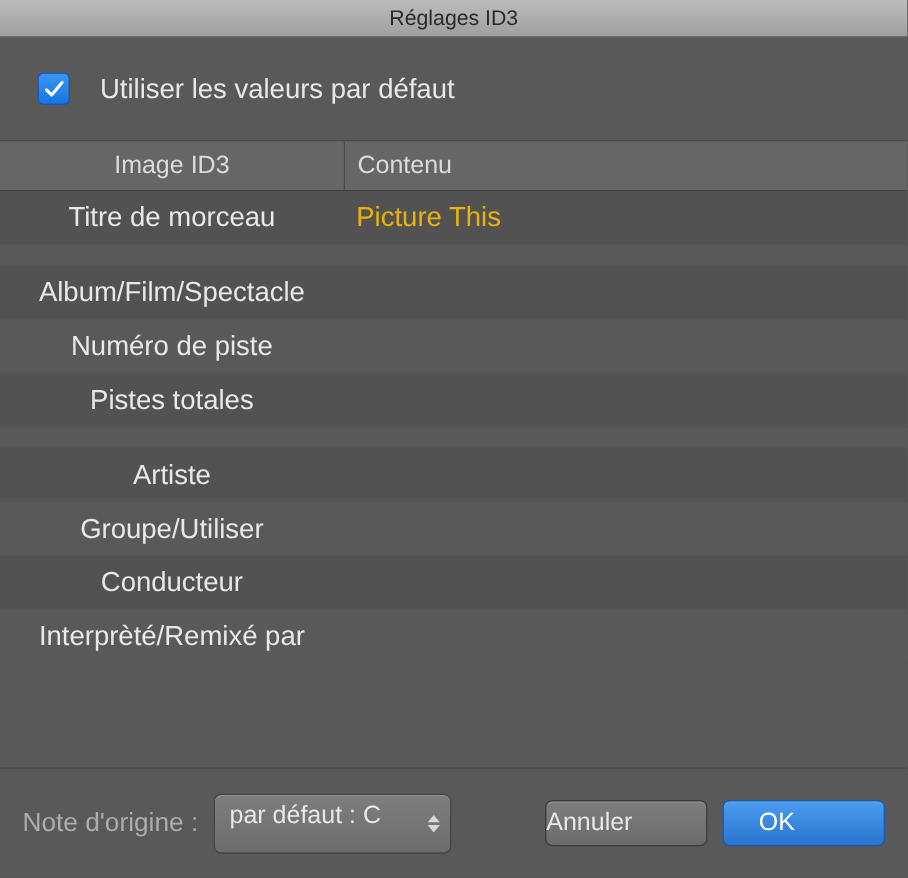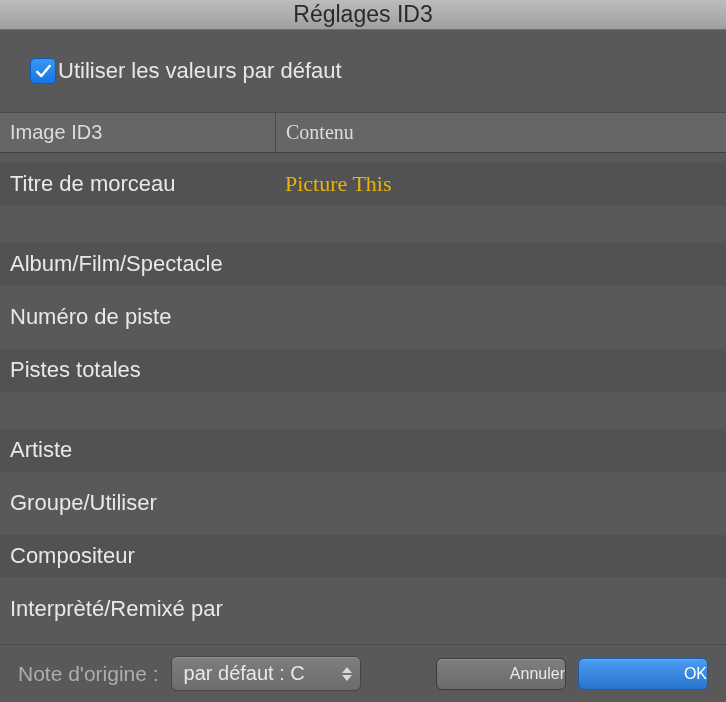--- a/index.html
+++ b/index.html
@@ -16,29 +16,29 @@
       overflow: hidden;
     }
 
     .titlebar {
       height: 30px;
       background: linear-gradient(to bottom, #bcbcbc, #9f9f9f);
       display: flex;
       align-items: center;
       justify-content: center;
       color: #2a2a2a;
-      font-size: 23px;
+      font-size: 17px;
       border-bottom: 1px solid #6f6f6f;
     }
 
     .checkbox-row {
       padding: 28px 30px 28px 30px;
       display: flex;
       align-items: center;
-      gap: 2px;
+      gap: 24px;
       font-size: 22px;
       color: #e8e8e8;
     }
 
     .checkbox {
       width: 26px;
       height: 26px;
       background: linear-gradient(to bottom, #3a96f2, #1476e6);
       border-radius: 5px;
       border: 1px solid #0c5cc0;
@@ -61,46 +61,45 @@
     .table-header {
       display: flex;
       background: #666666;
       border-top: 1px solid #4a4a4a;
       border-bottom: 1px solid #404040;
     }
 
     .col-left {
       width: 275px;
       flex-shrink: 0;
+      text-align: center;
     }
 
     .col-right {
       flex: 1;
-      font-family: Liberation Serif, serif;
     }
 
     .table-header .th {
       padding: 8px 10px;
       font-size: 20px;
       color: #dcdcdc;
       font-weight: normal;
     }
 
     .table-header .col-right.th {
       border-left: 1px solid #4a4a4a;
     }
 
     .table-body {
       display: block;
     }
 
     .row {
       display: flex;
       border-bottom: 1px solid #555;
-      margin-top: 10px;
     }
 
     .row:nth-child(odd) {
       background: #525252;
     }
 
     .row:nth-child(even) {
       background: #595959;
     }
 
@@ -113,39 +112,39 @@
     .cell.col-right {
       color: #eab308;
       cursor: text;
     }
 
     .footer {
       position: absolute;
       bottom: 0;
       left: 0;
       right: 0;
-      height: 58px;
+      height: 88px;
       background: #595959;
       display: flex;
       align-items: center;
       padding: 0 18px;
       gap: 12px;
       border-top: 1px solid #4a4a4a;
     }
 
     .footer-label {
       font-size: 21px;
       color: #adadad;
     }
 
     .select {
       background: linear-gradient(to bottom, #7e7e7e, #6c6c6c);
       border: 1px solid #444;
       border-radius: 6px;
-      padding: 5px 32px 5px 12px;
+      padding: 5px 32px 18px 12px;
       font-size: 20px;
       color: #e8e8e8;
       position: relative;
       cursor: pointer;
       min-width: 190px;
       box-shadow: inset 0 1px 0 rgba(255,255,255,0.15);
     }
 
     .select-arrows {
       position: absolute;
@@ -163,37 +162,38 @@
       fill: #d8d8d8;
     }
 
     .spacer {
       flex: 1;
     }
 
     .btn {
       border-radius: 6px;
       padding: 6px 0;
-      font-size: 16px;
+      font-size: 20px;
       cursor: pointer;
       min-width: 130px;
-      text-align: right;
+      text-align: left;
       border: 1px solid #3a3a3a;
       box-shadow: inset 0 1px 0 rgba(255,255,255,0.15);
     }
 
     .btn-cancel {
       background: linear-gradient(to bottom, #7e7e7e, #6b6b6b);
       color: #e8e8e8;
     }
 
     .btn-ok {
       background: linear-gradient(to bottom, #4a9df0, #2a74d0);
       color: #fff;
       border-color: #1a5bb0;
+      padding-left: 28px;
     }
 
     .content-area {
       position: absolute;
       top: 30px;
       left: 0;
       right: 0;
       bottom: 70px;
       overflow: hidden;
       background: #595959;
@@ -247,21 +247,21 @@
     </div>
     <div class="row">
       <div class="cell col-left">Artiste</div>
       <div class="cell col-right"></div>
     </div>
     <div class="row">
       <div class="cell col-left">Groupe/Utiliser</div>
       <div class="cell col-right"></div>
     </div>
     <div class="row">
-      <div class="cell col-left">Compositeur</div>
+      <div class="cell col-left">Conducteur</div>
       <div class="cell col-right"></div>
     </div>
     <div class="row">
       <div class="cell col-left">Interprèté/Remixé par</div>
       <div class="cell col-right"></div>
     </div>
   </div>
 </div>
 
 <div class="footer">

